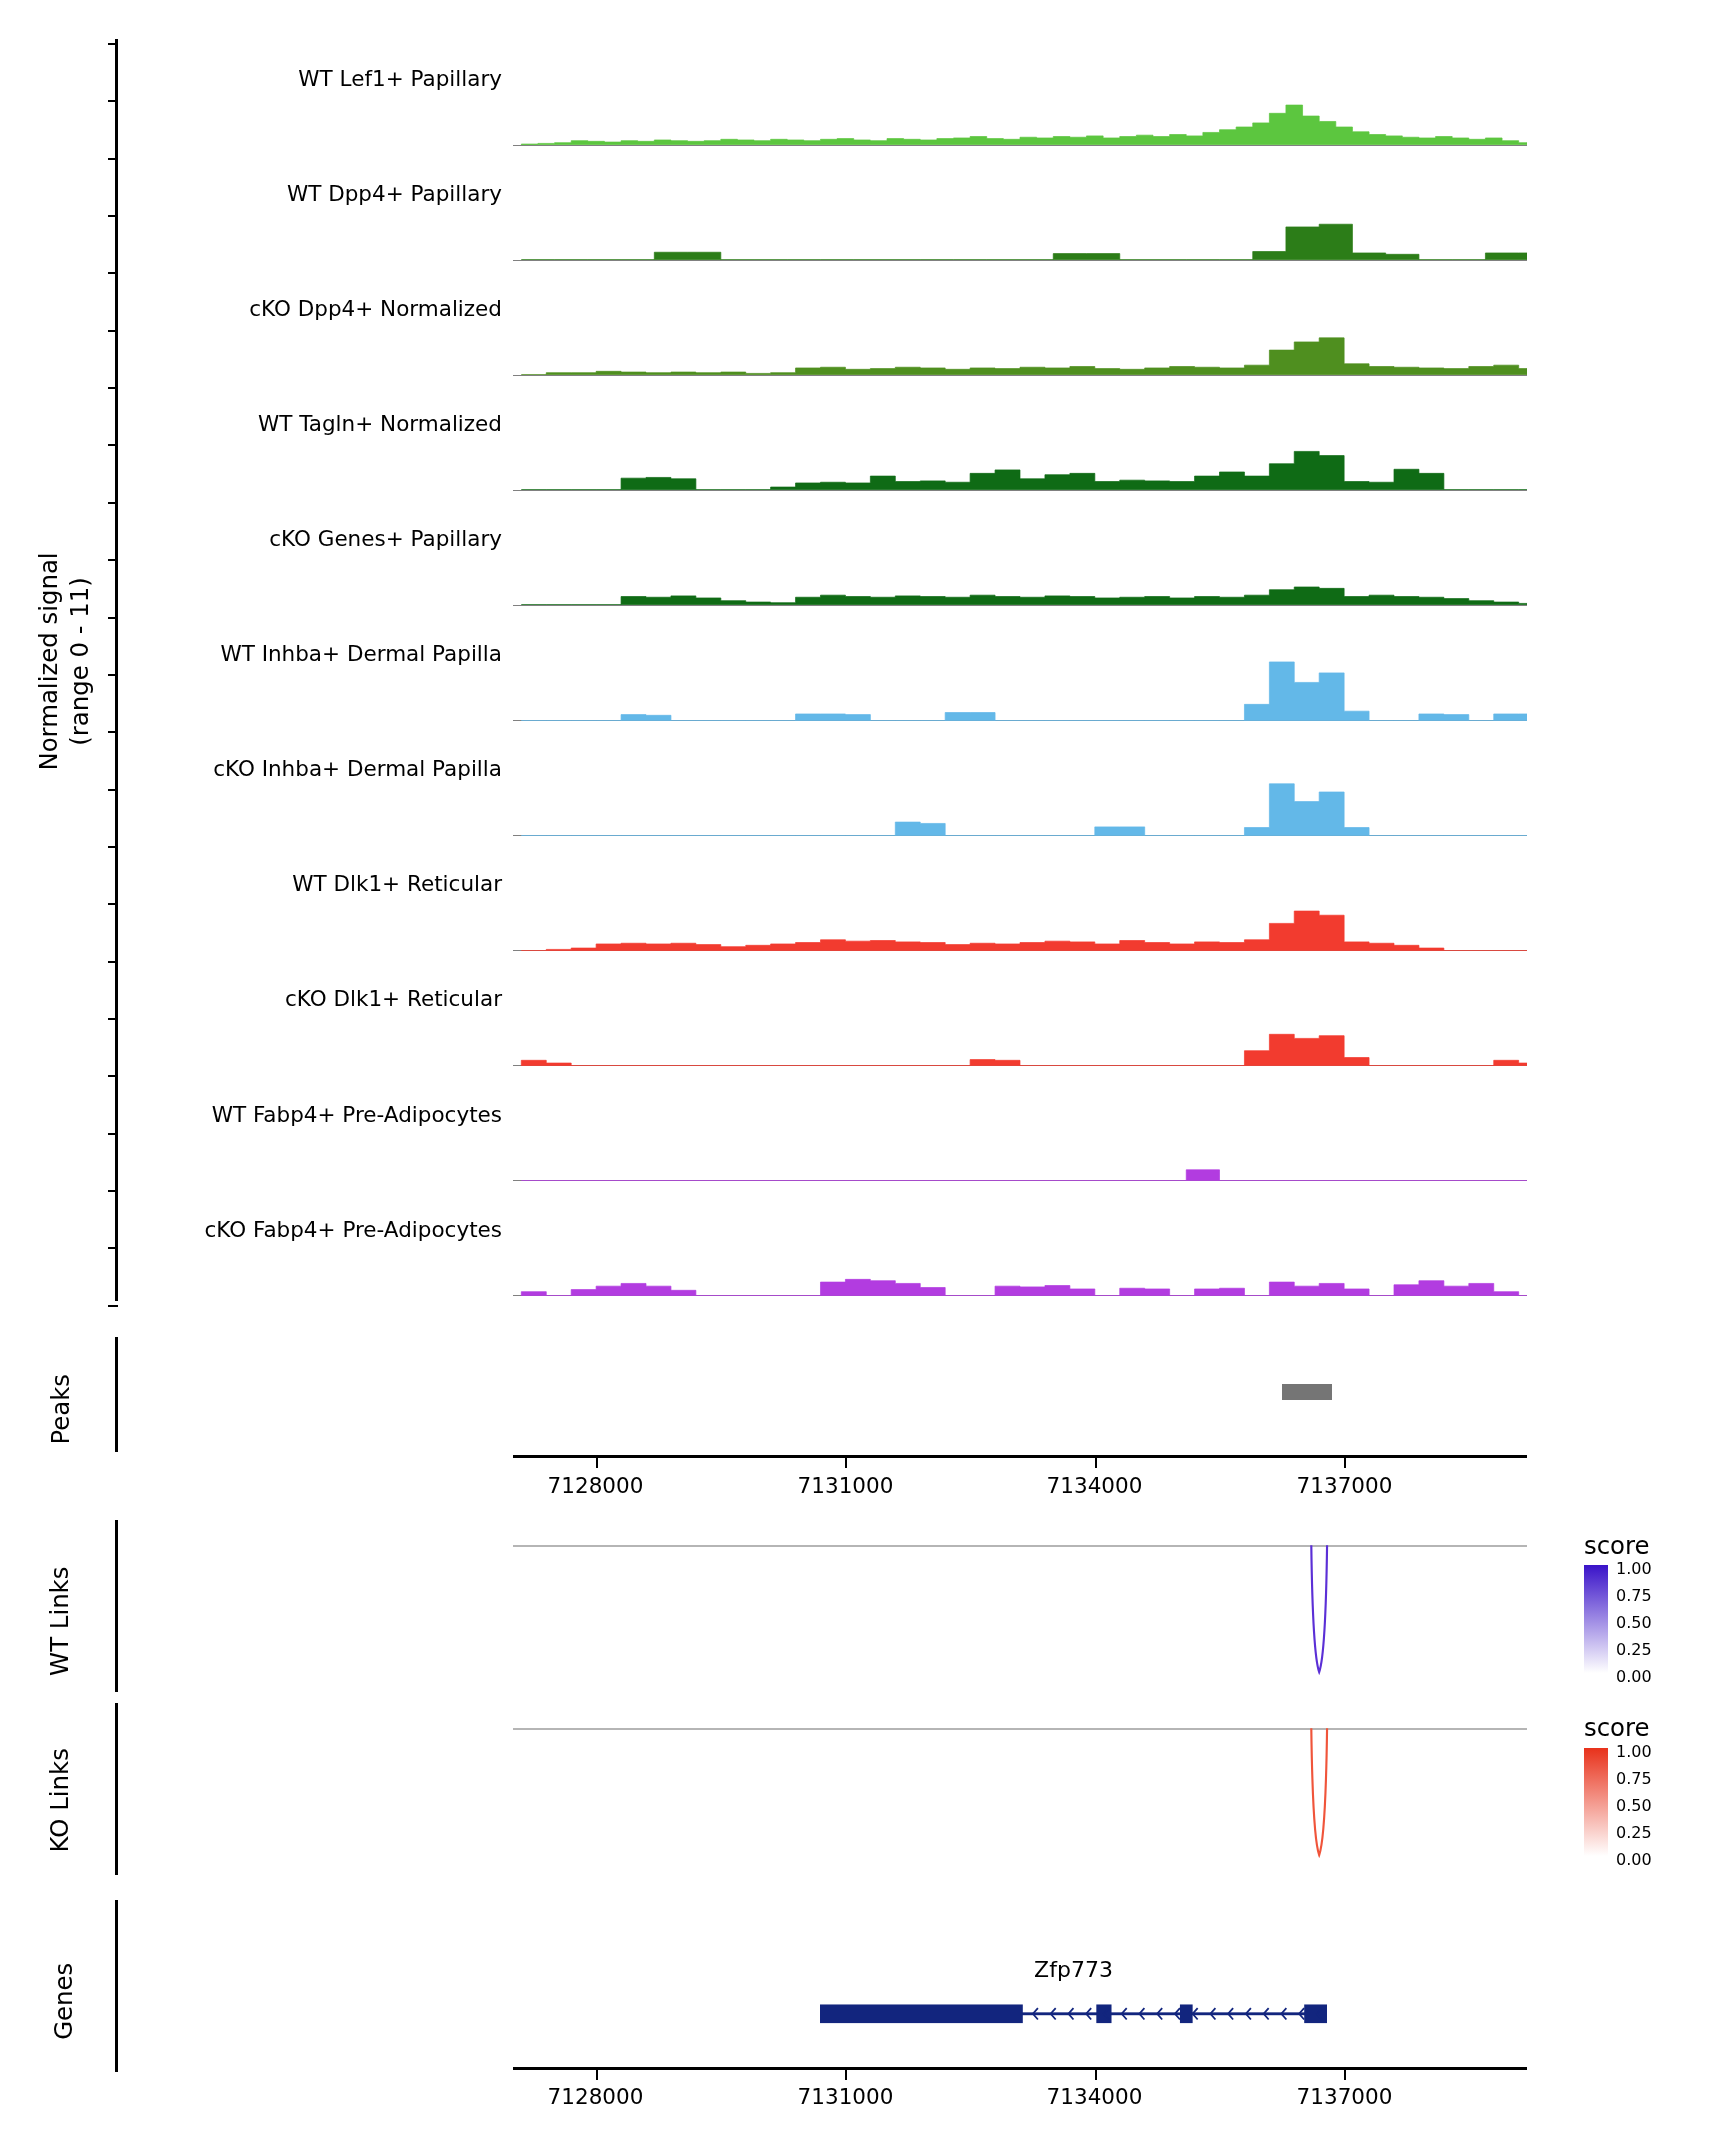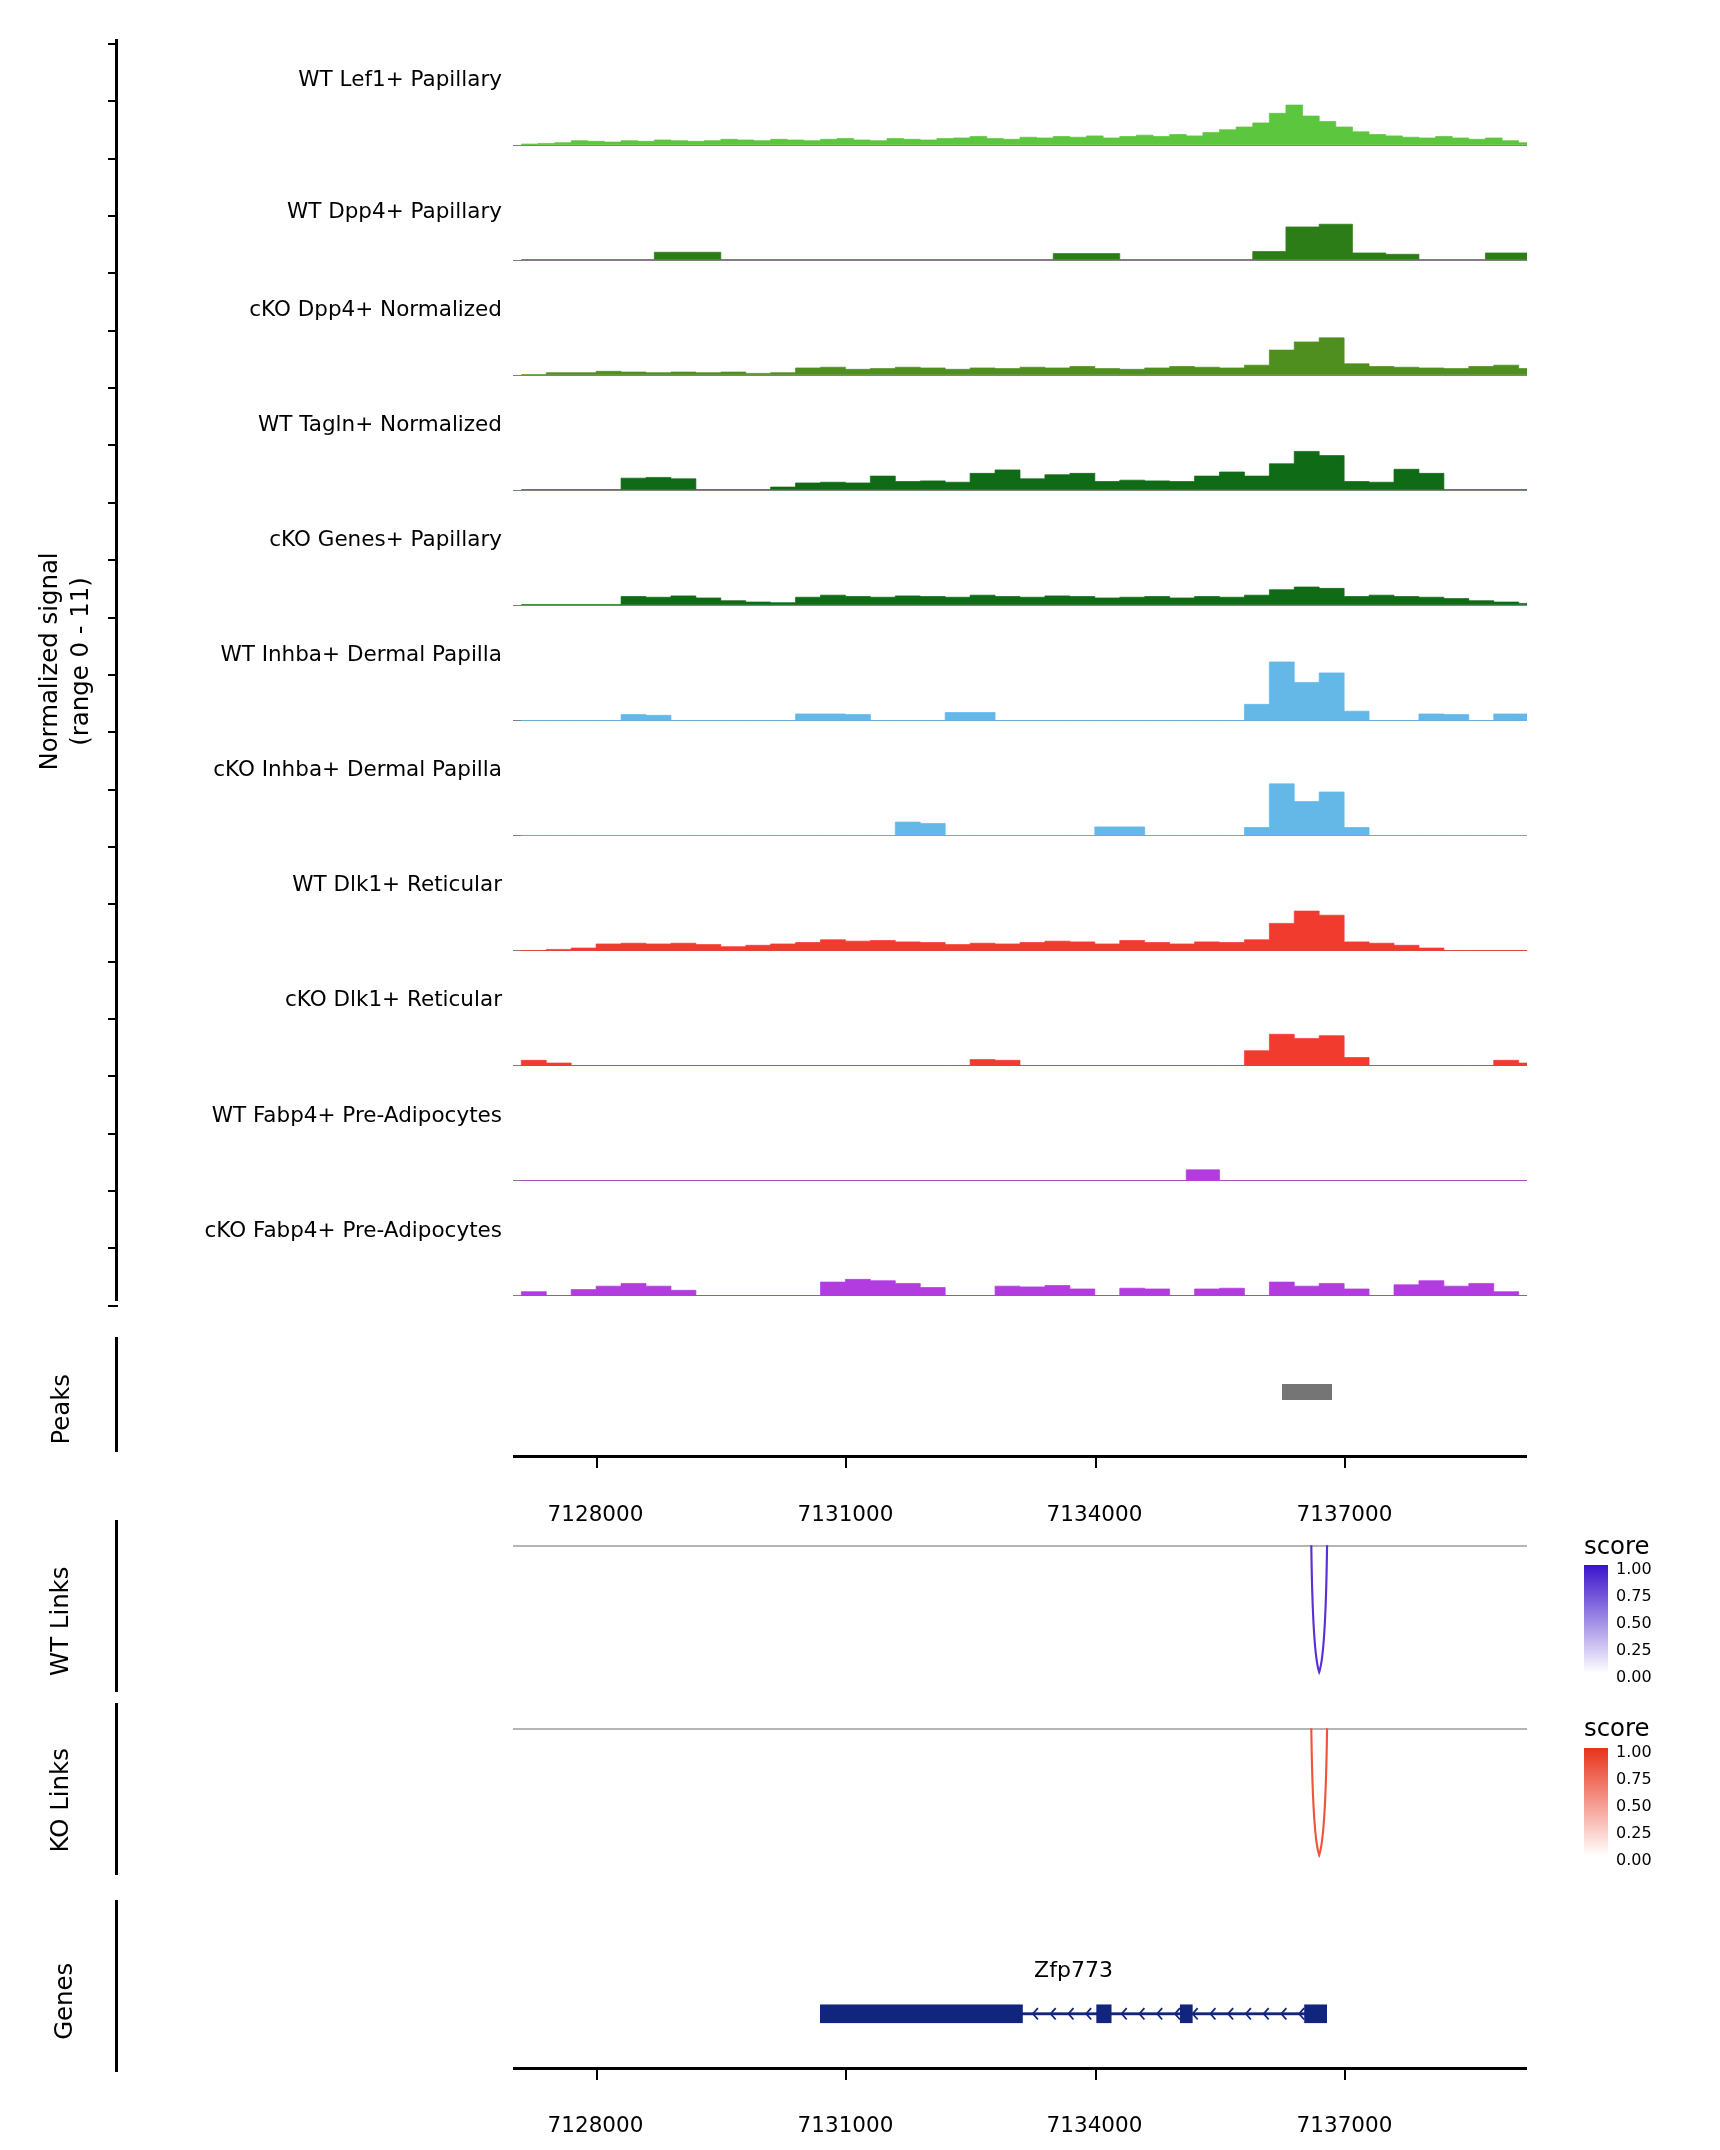--- a/index.html
+++ b/index.html
@@ -24,21 +24,21 @@
     color:#000;
     white-space:nowrap;
     text-align:right;
   }
   .baseline{position:absolute;background:#808080;height:1.4px;}
   .trackcanvas{position:absolute;overflow:hidden;}
   .trackcanvas svg{display:block;}
 
   .axisline{position:absolute;background:#000;height:2.9px;}
   .axistick{position:absolute;background:#000;width:2.2px;height:10px;}
-  .axistxt{position:absolute;font-size:21.5px;color:#000;text-align:center;white-space:nowrap;margin-top:28px;}
+  .axistxt{position:absolute;font-size:21.5px;color:#000;text-align:center;white-space:nowrap;}
   .xtitle{position:absolute;font-size:26px;color:#000;text-align:center;white-space:nowrap;}
 
   .peakbar{position:absolute;background:#757575;}
   .linkbase{position:absolute;background:#b5b5b5;height:2.2px;}
 
   .legend-title{position:absolute;font-size:24.4px;color:#000;white-space:nowrap;}
   .legend-grad{position:absolute;width:24.4px;}
   .legend-ticklabel{position:absolute;font-size:16px;color:#000;white-space:nowrap;}
 
   .genelabel{position:absolute;font-size:22px;color:#000;white-space:nowrap;text-align:center;}
@@ -66,21 +66,21 @@
   <div class="axis-bar" style="left:115px;top:1900px;width:2.9px;height:172px;"></div>
 
   <div id="tracks">
       <div class="trackname" style="left: 108px; width: 394px; top: 66px;">WT Lef1+ Papillary</div>
       <div class="baseline" style="left: 513px; top: 145px; width: 1014px;"></div>
       <div class="trackcanvas" style="left: 513px; top: 65px; width: 1014px; height: 80px;">
         <svg width="1014" height="80" viewBox="0 0 1415 111">
        <path d="M 11.6 111 L 11.6 110.0 L 34.8 110.0 L 34.8 109.1 L 58.0 109.1 L 58.0 108.1 L 81.2 108.1 L 81.2 105.3 L 104.4 105.3 L 104.4 106.2 L 127.6 106.2 L 127.6 107.2 L 150.8 107.2 L 150.8 105.3 L 174.0 105.3 L 174.0 106.2 L 197.2 106.2 L 197.2 104.3 L 220.4 104.3 L 220.4 105.3 L 243.6 105.3 L 243.6 106.2 L 266.8 106.2 L 266.8 105.3 L 290.0 105.3 L 290.0 103.4 L 313.2 103.4 L 313.2 104.3 L 336.4 104.3 L 336.4 105.3 L 359.5 105.3 L 359.5 103.4 L 382.7 103.4 L 382.7 104.3 L 405.9 104.3 L 405.9 105.3 L 429.1 105.3 L 429.1 103.4 L 452.3 103.4 L 452.3 102.4 L 475.5 102.4 L 475.5 104.3 L 498.7 104.3 L 498.7 105.3 L 521.9 105.3 L 521.9 102.4 L 545.1 102.4 L 545.1 103.4 L 568.3 103.4 L 568.3 104.3 L 591.5 104.3 L 591.5 102.4 L 614.7 102.4 L 614.7 101.5 L 637.9 101.5 L 637.9 99.5 L 661.1 99.5 L 661.1 102.4 L 684.3 102.4 L 684.3 103.4 L 707.5 103.4 L 707.5 100.5 L 730.7 100.5 L 730.7 101.5 L 753.9 101.5 L 753.9 99.5 L 777.1 99.5 L 777.1 100.5 L 800.3 100.5 L 800.3 98.6 L 823.5 98.6 L 823.5 101.5 L 846.7 101.5 L 846.7 99.5 L 869.9 99.5 L 869.9 97.6 L 893.1 97.6 L 893.1 99.5 L 916.3 99.5 L 916.3 96.7 L 939.5 96.7 L 939.5 98.6 L 962.7 98.6 L 962.7 93.8 L 985.9 93.8 L 985.9 90.0 L 1009.1 90.0 L 1009.1 86.2 L 1032.3 86.2 L 1032.3 80.5 L 1055.5 80.5 L 1055.5 67.1 L 1078.6 67.1 L 1078.6 55.6 L 1101.8 55.6 L 1101.8 70.9 L 1125.0 70.9 L 1125.0 78.5 L 1148.2 78.5 L 1148.2 86.2 L 1171.4 86.2 L 1171.4 92.9 L 1194.6 92.9 L 1194.6 96.7 L 1217.8 96.7 L 1217.8 98.6 L 1241.0 98.6 L 1241.0 100.5 L 1264.2 100.5 L 1264.2 101.5 L 1287.4 101.5 L 1287.4 99.5 L 1310.6 99.5 L 1310.6 101.5 L 1333.8 101.5 L 1333.8 103.4 L 1357.0 103.4 L 1357.0 101.5 L 1380.2 101.5 L 1380.2 105.3 L 1403.4 105.3 L 1403.4 108.1 L 1415.0 108.1 L 1415 111 Z" fill="#5cc63f" stroke="#5cc63f" stroke-width="1"></path>
      </svg>
       </div>
-      <div class="trackname" style="left: 108px; width: 394px; top: 198px;">WT Dpp4+ Papillary</div>
+      <div class="trackname" style="left: 108px; width: 394px; top: 181px;">WT Dpp4+ Papillary</div>
       <div class="baseline" style="left: 513px; top: 260px; width: 1014px;"></div>
       <div class="trackcanvas" style="left: 513px; top: 180px; width: 1014px; height: 80px;">
         <svg width="1014" height="80" viewBox="0 0 1415 111">
        <path d="M 11.6 111 L 11.6 111.0 L 58.0 111.0 L 58.0 111.0 L 104.4 111.0 L 104.4 111.0 L 150.8 111.0 L 150.8 111.0 L 197.2 111.0 L 197.2 100.5 L 243.6 100.5 L 243.6 100.5 L 290.0 100.5 L 290.0 111.0 L 336.4 111.0 L 336.4 111.0 L 382.7 111.0 L 382.7 111.0 L 429.1 111.0 L 429.1 111.0 L 475.5 111.0 L 475.5 111.0 L 521.9 111.0 L 521.9 111.0 L 568.3 111.0 L 568.3 111.0 L 614.7 111.0 L 614.7 111.0 L 661.1 111.0 L 661.1 111.0 L 707.5 111.0 L 707.5 111.0 L 753.9 111.0 L 753.9 102.4 L 800.3 102.4 L 800.3 102.4 L 846.7 102.4 L 846.7 111.0 L 893.1 111.0 L 893.1 111.0 L 939.5 111.0 L 939.5 111.0 L 985.9 111.0 L 985.9 111.0 L 1032.3 111.0 L 1032.3 99.5 L 1078.6 99.5 L 1078.6 65.2 L 1125.0 65.2 L 1125.0 61.4 L 1171.4 61.4 L 1171.4 101.5 L 1217.8 101.5 L 1217.8 103.4 L 1264.2 103.4 L 1264.2 111.0 L 1310.6 111.0 L 1310.6 111.0 L 1357.0 111.0 L 1357.0 101.5 L 1403.4 101.5 L 1403.4 101.5 L 1415.0 101.5 L 1415 111 Z" fill="#2c7d18" stroke="#2c7d18" stroke-width="1"></path>
      </svg>
       </div>
       <div class="trackname" style="left: 108px; width: 394px; top: 296px;">cKO Dpp4+ Normalized</div>
       <div class="baseline" style="left: 513px; top: 375px; width: 1014px;"></div>
       <div class="trackcanvas" style="left: 513px; top: 295px; width: 1014px; height: 80px;">
         <svg width="1014" height="80" viewBox="0 0 1415 111">

